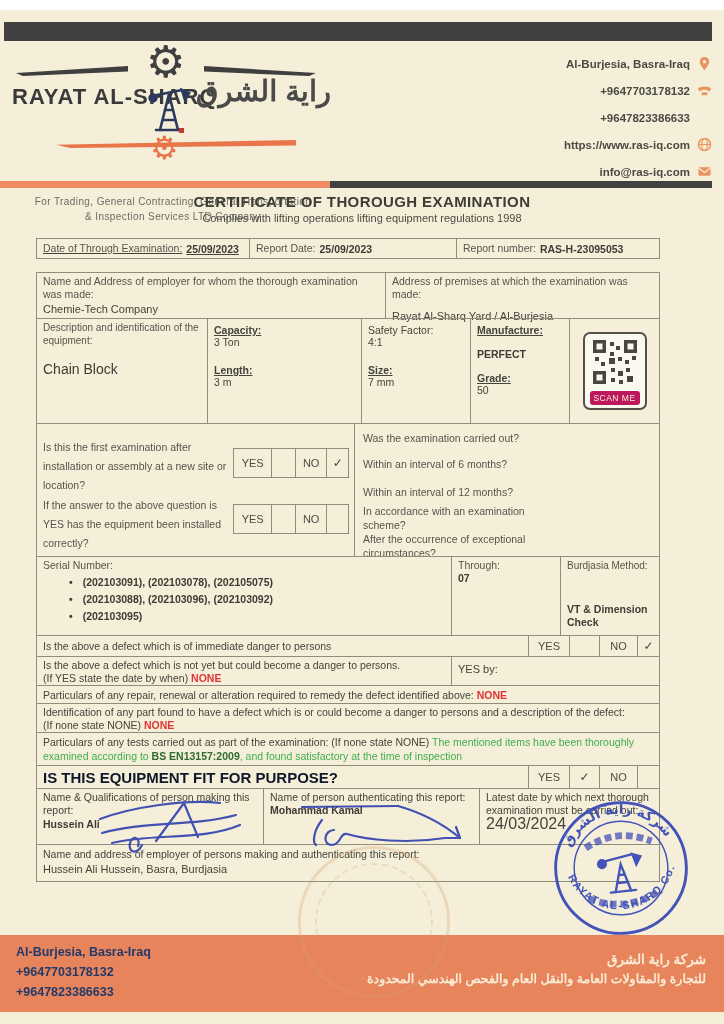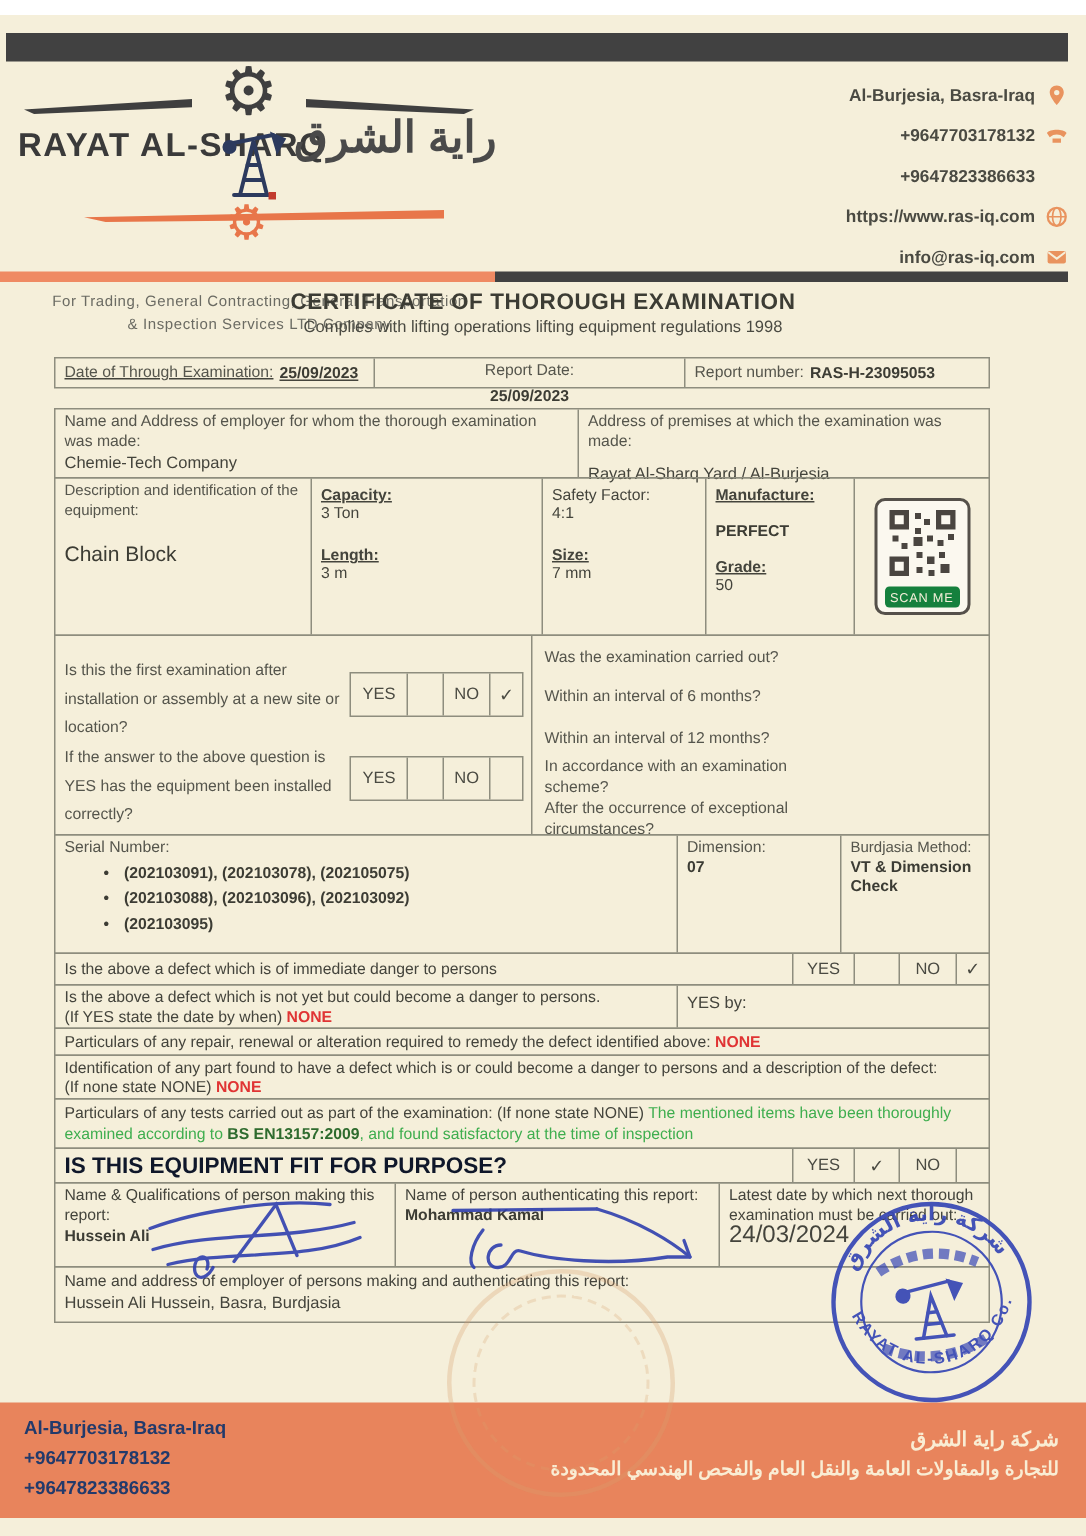--- a/index.html
+++ b/index.html
@@ -57,21 +57,21 @@
   .q{line-height:19px;color:#55554c;}
   .mini{position:absolute;display:flex;border:1px solid #8e8d7e;height:30px;box-sizing:border-box;}
   .bullets{margin:2px 0 0 26px;font-weight:bold;color:#3c3c34;font-size:10.5px;line-height:17px;}
   .bullets .b:before{content:"•";margin-right:10px;}
 
   
   .qr-cell{display:flex;flex-direction:column;align-items:center;justify-content:center;}
   .qr-box{width:64px;height:78px;border:2px solid #55504a;border-radius:7px;background:#fbf8ef;
           position:relative;display:flex;flex-direction:column;align-items:center;padding-top:4px;
           box-sizing:border-box;}
-  .qr-label{position:absolute;bottom:3px;left:5px;right:5px;background:#15803d;color:#f5efda;
+  .qr-label{position:absolute;bottom:3px;left:5px;right:5px;background:#be185d;color:#f5efda;
             font-size:8.5px;text-align:center;border-radius:3px;padding:2px 0;letter-spacing:.5px;}
 
   
   .sig{position:absolute;pointer-events:none;}
   .stamp{position:absolute;left:543px;top:790px;width:156px;height:156px;transform:rotate(-6deg);
          opacity:.92;z-index:6;}
   .ghost{position:absolute;left:298px;top:846px;width:146px;height:146px;border-radius:50%;
          border:3px solid rgba(215,160,110,.30);z-index:5;transform:rotate(8deg);}
   .ghost:before{content:"";position:absolute;inset:14px;border-radius:50%;
                 border:2px dashed rgba(215,160,110,.25);}
@@ -169,21 +169,21 @@
   <div class="title">CERTIFICATE OF THOROUGH EXAMINATION</div>
   <div class="subtitle">Complies with lifting operations lifting equipment regulations 1998</div>
 
   <div class="form">
 
     <div class="trow" style="top:0;height:21px;">
       <div class="cell first" style="width:212px;display:flex;align-items:center;gap:4px;text-decoration:underline;">
         <span class="lbl">Date of Through Examination:</span>
         <span class="val">25/09/2023</span>
       </div>
-      <div class="cell" style="width:207px;display:flex;align-items:center;gap:4px;flex-direction:column;">
+      <div class="cell" style="width:207px;display:flex;align-items:center;gap:4px;">
         <span class="lbl">Report Date:</span>
         <span class="val">25/09/2023</span>
       </div>
       <div class="cell" style="flex:1;display:flex;align-items:center;gap:4px;">
         <span class="lbl">Report number:</span>
         <span class="val">RAS-H-23095053</span>
       </div>
     </div>
 
     <div class="trow" style="top:34px;height:47px;">
@@ -290,26 +290,26 @@
     <div class="trow" style="top:318px;height:80px;">
       <div class="cell first" style="width:414px;">
         <div class="lbl">Serial Number:</div>
         <div class="bullets">
           <div class="b">(202103091), (202103078), (202105075)</div>
           <div class="b">(202103088), (202103096), (202103092)</div>
           <div class="b">(202103095)</div>
         </div>
       </div>
       <div class="cell" style="width:109px;">
-        <div class="lbl">Dimension:</div>
+        <div class="lbl">Through:</div>
         <div class="val">07</div>
       </div>
       <div class="cell" style="flex:1;">
         <div class="lbl sm">Burdjasia Method:</div>
-        <div class="val" style="line-height:13px;">VT &amp; Dimension Check</div>
+        <div class="val" style="line-height:13px;margin-top:31px;">VT &amp; Dimension Check</div>
       </div>
     </div>
 
     <div class="trow" style="top:397px;height:22px;">
       <div class="cell first" style="width:491px;display:flex;align-items:center;">Is the above a defect which is of immediate danger to persons</div>
       <div class="ck" style="width:41px;">YES</div>
       <div class="ck" style="width:30px;">
           <span class="tick"></span>
         </div>
       <div class="ck" style="width:38px;">NO</div>

